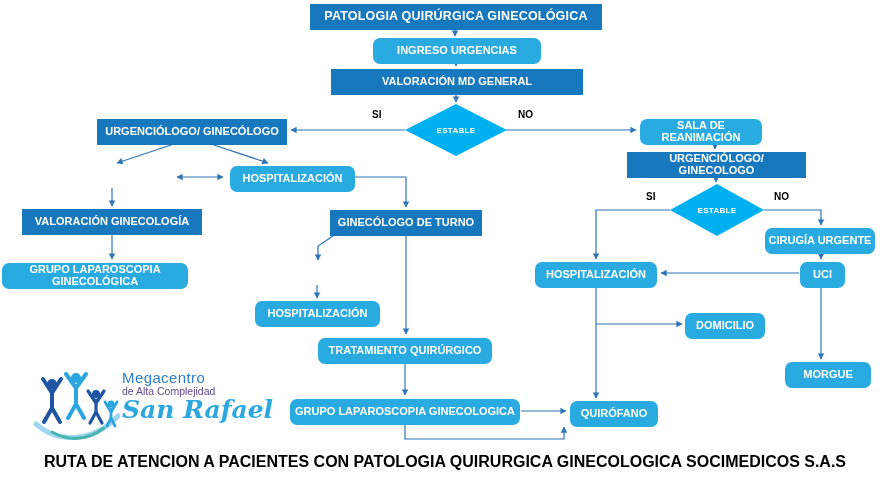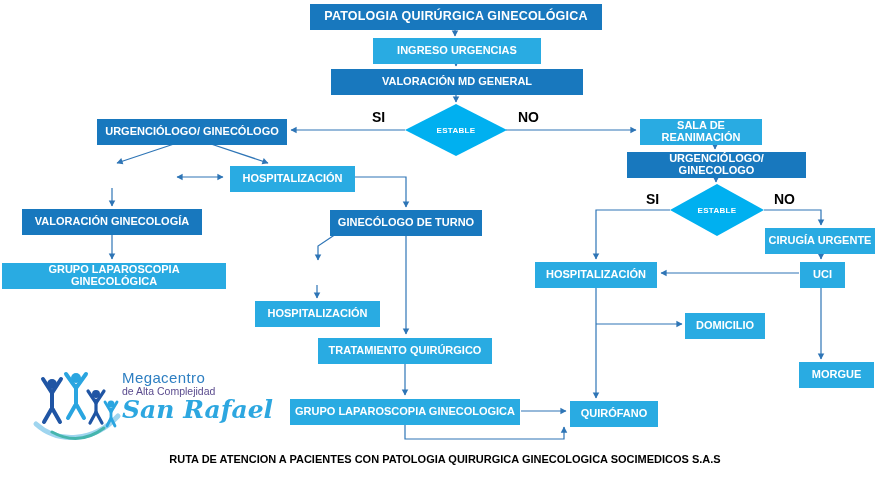--- a/index.html
+++ b/index.html
@@ -6,32 +6,32 @@
   html,body { background:#ffffff; }
   body { font-family:"Liberation Sans", sans-serif; }
   .canvas { position:relative; width:890px; height:489px; background:#ffffff; overflow:hidden; }
   .edges { position:absolute; left:0; top:0; width:890px; height:489px; pointer-events:none; }
   .node {
     position:absolute; display:flex; align-items:center; justify-content:center;
     color:#ffffff; font-weight:bold; font-size:11px; text-align:center; line-height:1.05;
     padding:13px 3px;
   }
   .dark  { background:#1878be; }
-  .light { background:#29abe2; }
+  .light { background:#29abe2;border-radius:7px; }
   .title { font-size:12.5px; letter-spacing:0.2px; }
   .diamond {
     position:absolute; background:#00b0f0;
     clip-path:polygon(50% 0, 100% 50%, 50% 100%, 0 50%);
     display:flex; align-items:center; justify-content:center;
     color:#ffffff; font-weight:bold; font-size:8px; letter-spacing:0.3px;
   }
-  .branch { position:absolute; color:#000000; font-size:14px; font-weight:600; }
+  .branch { position:absolute; color:#000000; font-size:10px; font-weight:600; }
   .caption {
     position:absolute; left:0; top:453px; width:100%; text-align:center;
-    font-size:11px; font-weight:bold; color:#000000;
+    font-size:16px; font-weight:bold; color:#000000;
   }
   .logo { position:absolute; left:28px; top:366px; width:270px; height:82px; }
   .logo-figures { position:absolute; left:0; top:0; }
   .logo-text { position:absolute; left:94px; top:3px; white-space:nowrap; }
   .logo-line1 { color:#2e7fc2; font-size:15px; letter-spacing:0.4px; }
   .logo-line2 { color:#5b4b8e; font-size:10.5px; margin-top:-1px; }
   .logo-line3 { color:#2da7e0; font-size:25px; font-style:italic; font-weight:bold;
                 font-family:"DejaVu Serif", serif; margin-top:-2px; }
 </style>
 </head>
@@ -99,42 +99,42 @@
   </div>
 
   <div class="branch" style="left:646px; top:191px;">SI</div>
   <div class="branch" style="left:774px; top:191px;">NO</div>
 
 
   <div class="node light" style="left:230px; top:166px; width:125px; height:22px;">HOSPITALIZACIÓN</div>
 
   <div class="node dark" style="left:22px; top:209px; width:180px; height:23px;">VALORACIÓN GINECOLOGÍA</div>
 
-  <div class="node light" style="left:2px; top:263px; width:224px; height:24px;">GRUPO LAPAROSCOPIA GINECOLÓGICA</div>
+  <div class="node light" style="left:2px; top:263px; width:186px; height:24px;">GRUPO LAPAROSCOPIA GINECOLÓGICA</div>
 
   <div class="node dark" style="left:330px; top:210px; width:152px; height:24px;">GINECÓLOGO DE TURNO</div>
 
 
   <div class="node light" style="left:255px; top:301px; width:125px; height:22px;">HOSPITALIZACIÓN</div>
 
   <div class="node light" style="left:318px; top:338px; width:174px; height:22px;">TRATAMIENTO QUIRÚRGICO</div>
 
   <div class="node light" style="left:290px; top:399px; width:230px; height:23px;">GRUPO LAPAROSCOPIA GINECOLOGICA</div>
 
   <div class="node light" style="left:570px; top:401px; width:88px; height:23px;">QUIRÓFANO</div>
 
   <div class="node light" style="left:535px; top:262px; width:122px; height:23px;">HOSPITALIZACIÓN</div>
 
   <div class="node light" style="left:765px; top:228px; width:110px; height:22px;">CIRUGÍA URGENTE</div>
 
   <div class="node light" style="left:800px; top:262px; width:45px; height:23px;">UCI</div>
 
   <div class="node light" style="left:685px; top:313px; width:80px; height:22px;">DOMICILIO</div>
 
-  <div class="node light" style="left:785px; top:362px; width:75px; height:23px;margin-left:14px;">MORGUE</div>
+  <div class="node light" style="left:785px; top:362px; width:86px; height:23px;">MORGUE</div>
 
   <div class="logo">
     <svg class="logo-figures" width="95" height="80" viewBox="0 0 95 80">
       <path d="M8,58 C30,78 66,76 90,50" stroke="#9fd5ef" stroke-width="5" fill="none" stroke-linecap="round"></path>
       <path d="M24,66 C42,76 60,74 76,62" stroke="#45b5ad" stroke-width="3" fill="none" stroke-linecap="round"></path>
       <g stroke="#2055a4" stroke-width="4" stroke-linecap="round" fill="#2055a4">
         <circle cx="24" cy="18" r="5" stroke="none"></circle>
         <path d="M24,26 L24,42" fill="none"></path>
         <path d="M15,13 L24,27 M33,13 L24,27" fill="none"></path>
         <path d="M24,42 L16,56 M24,42 L32,56" fill="none"></path>

